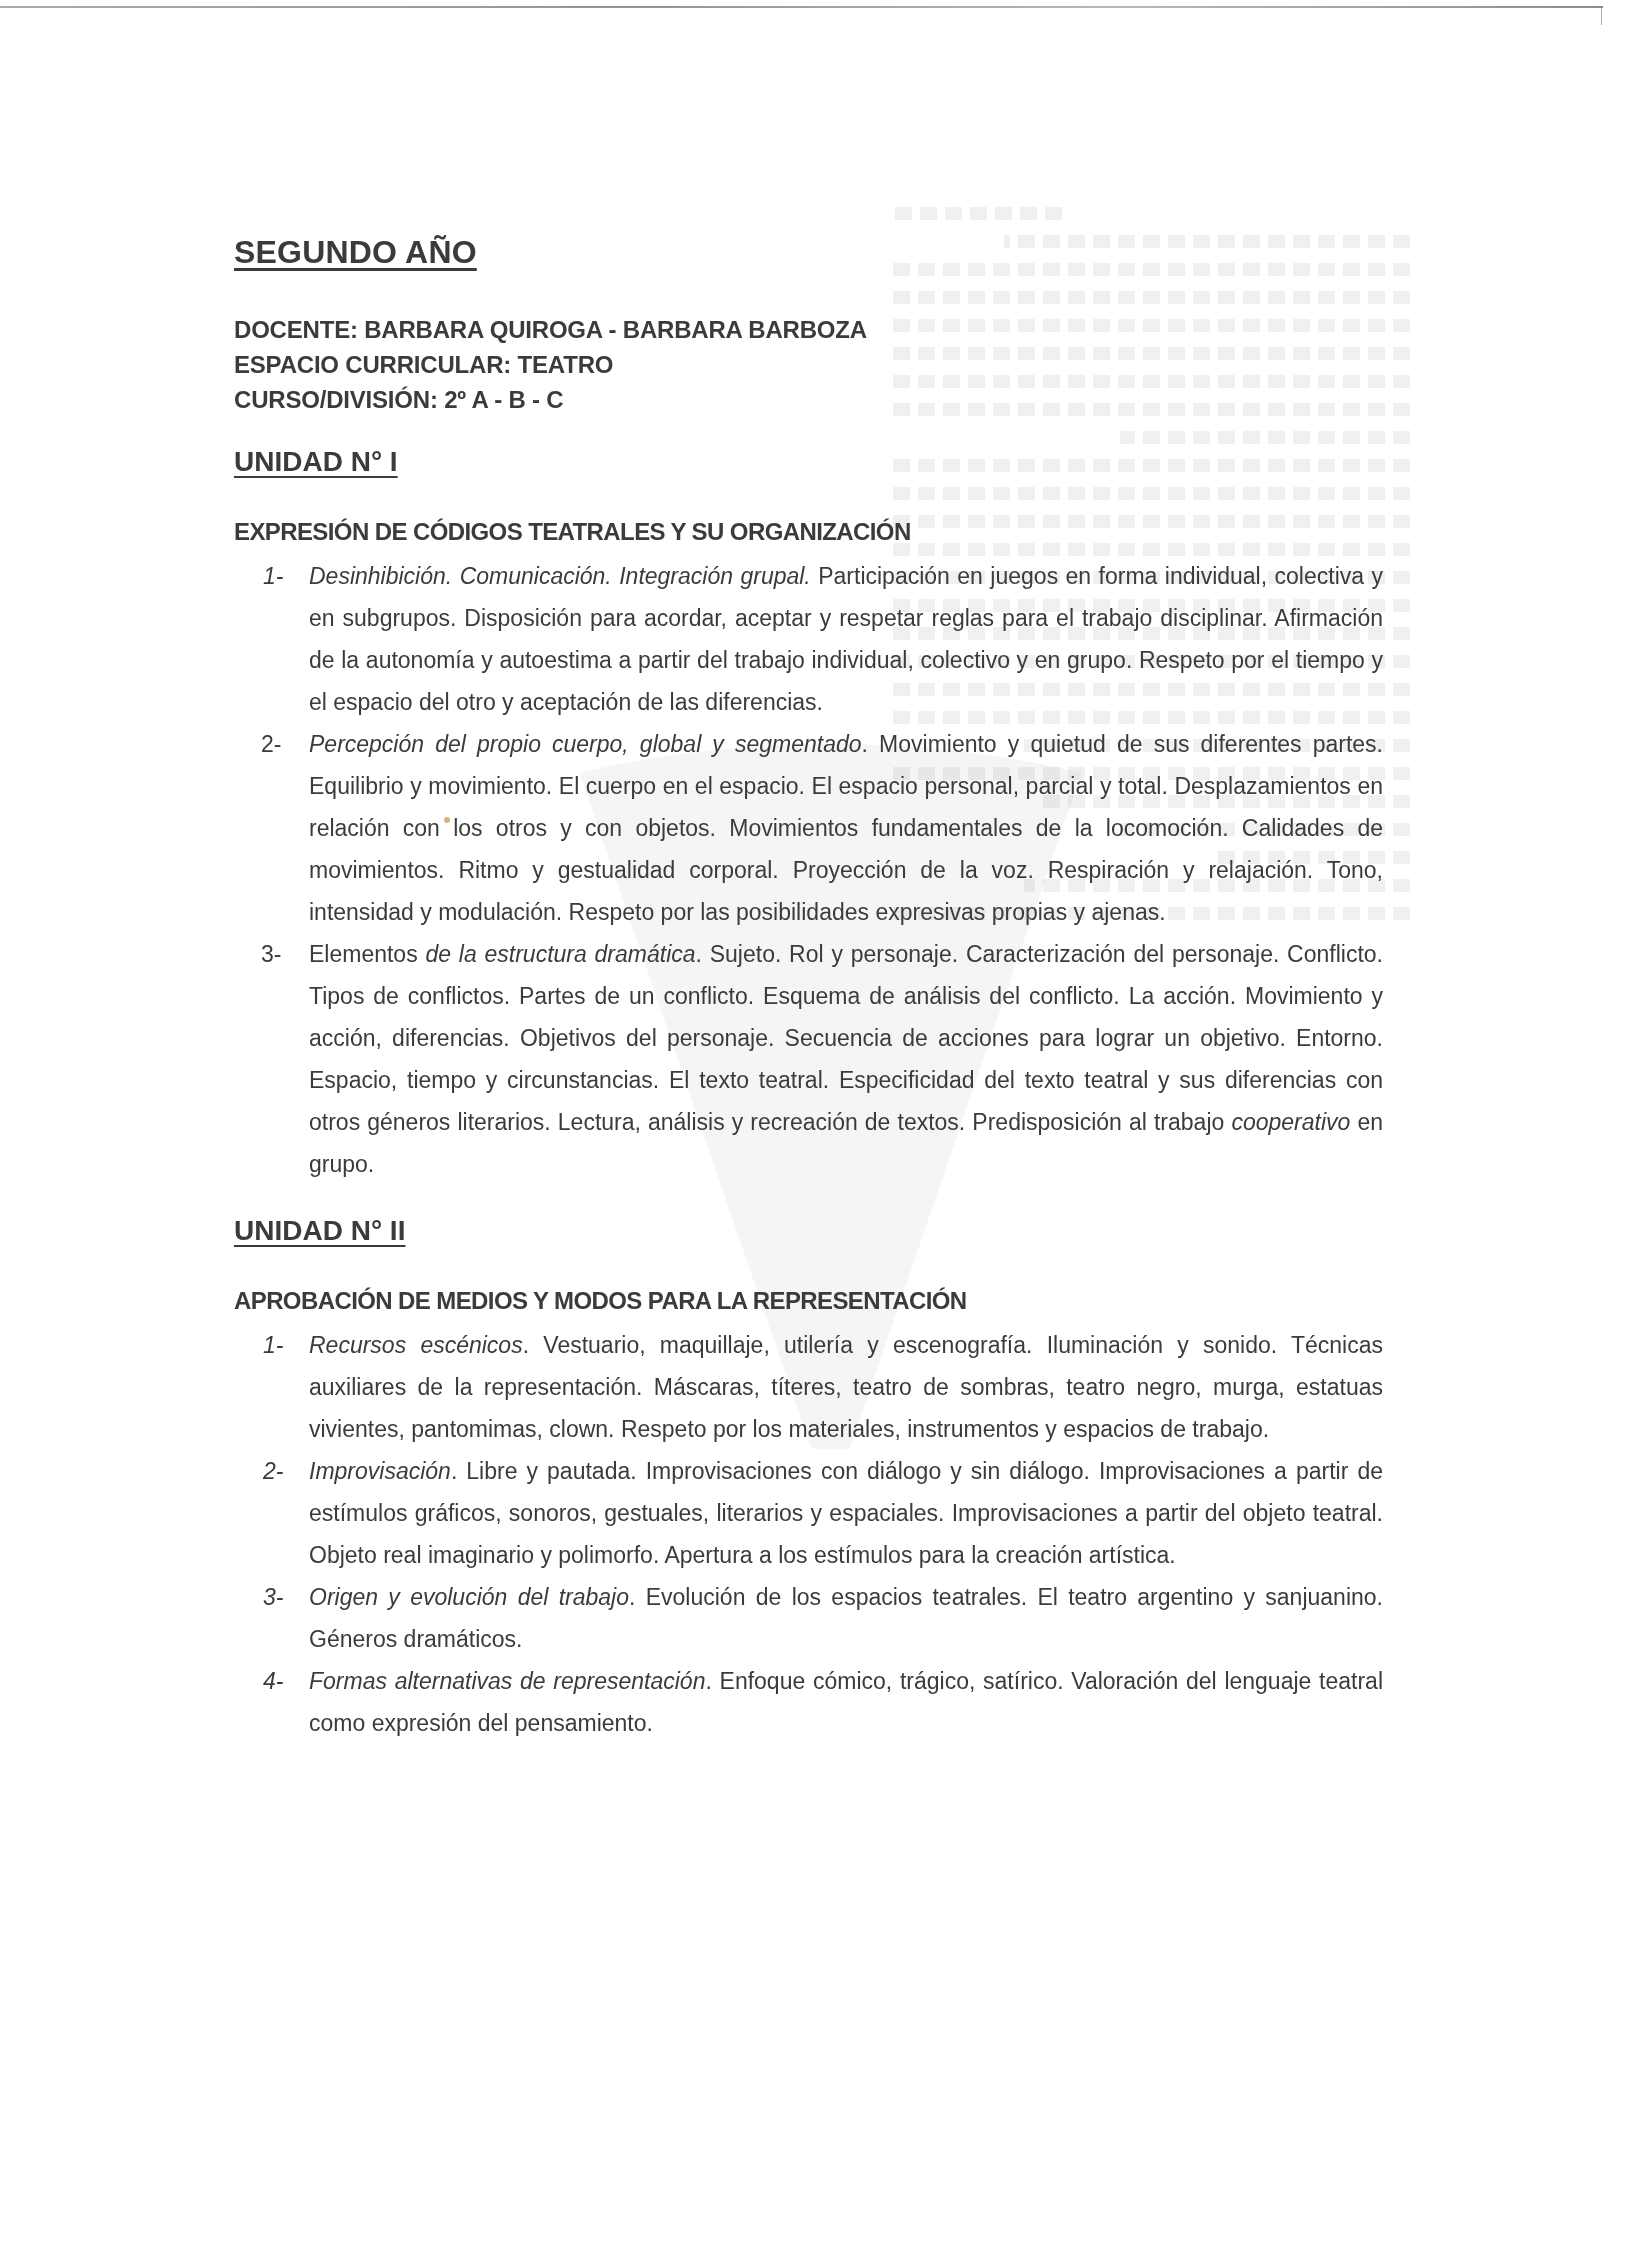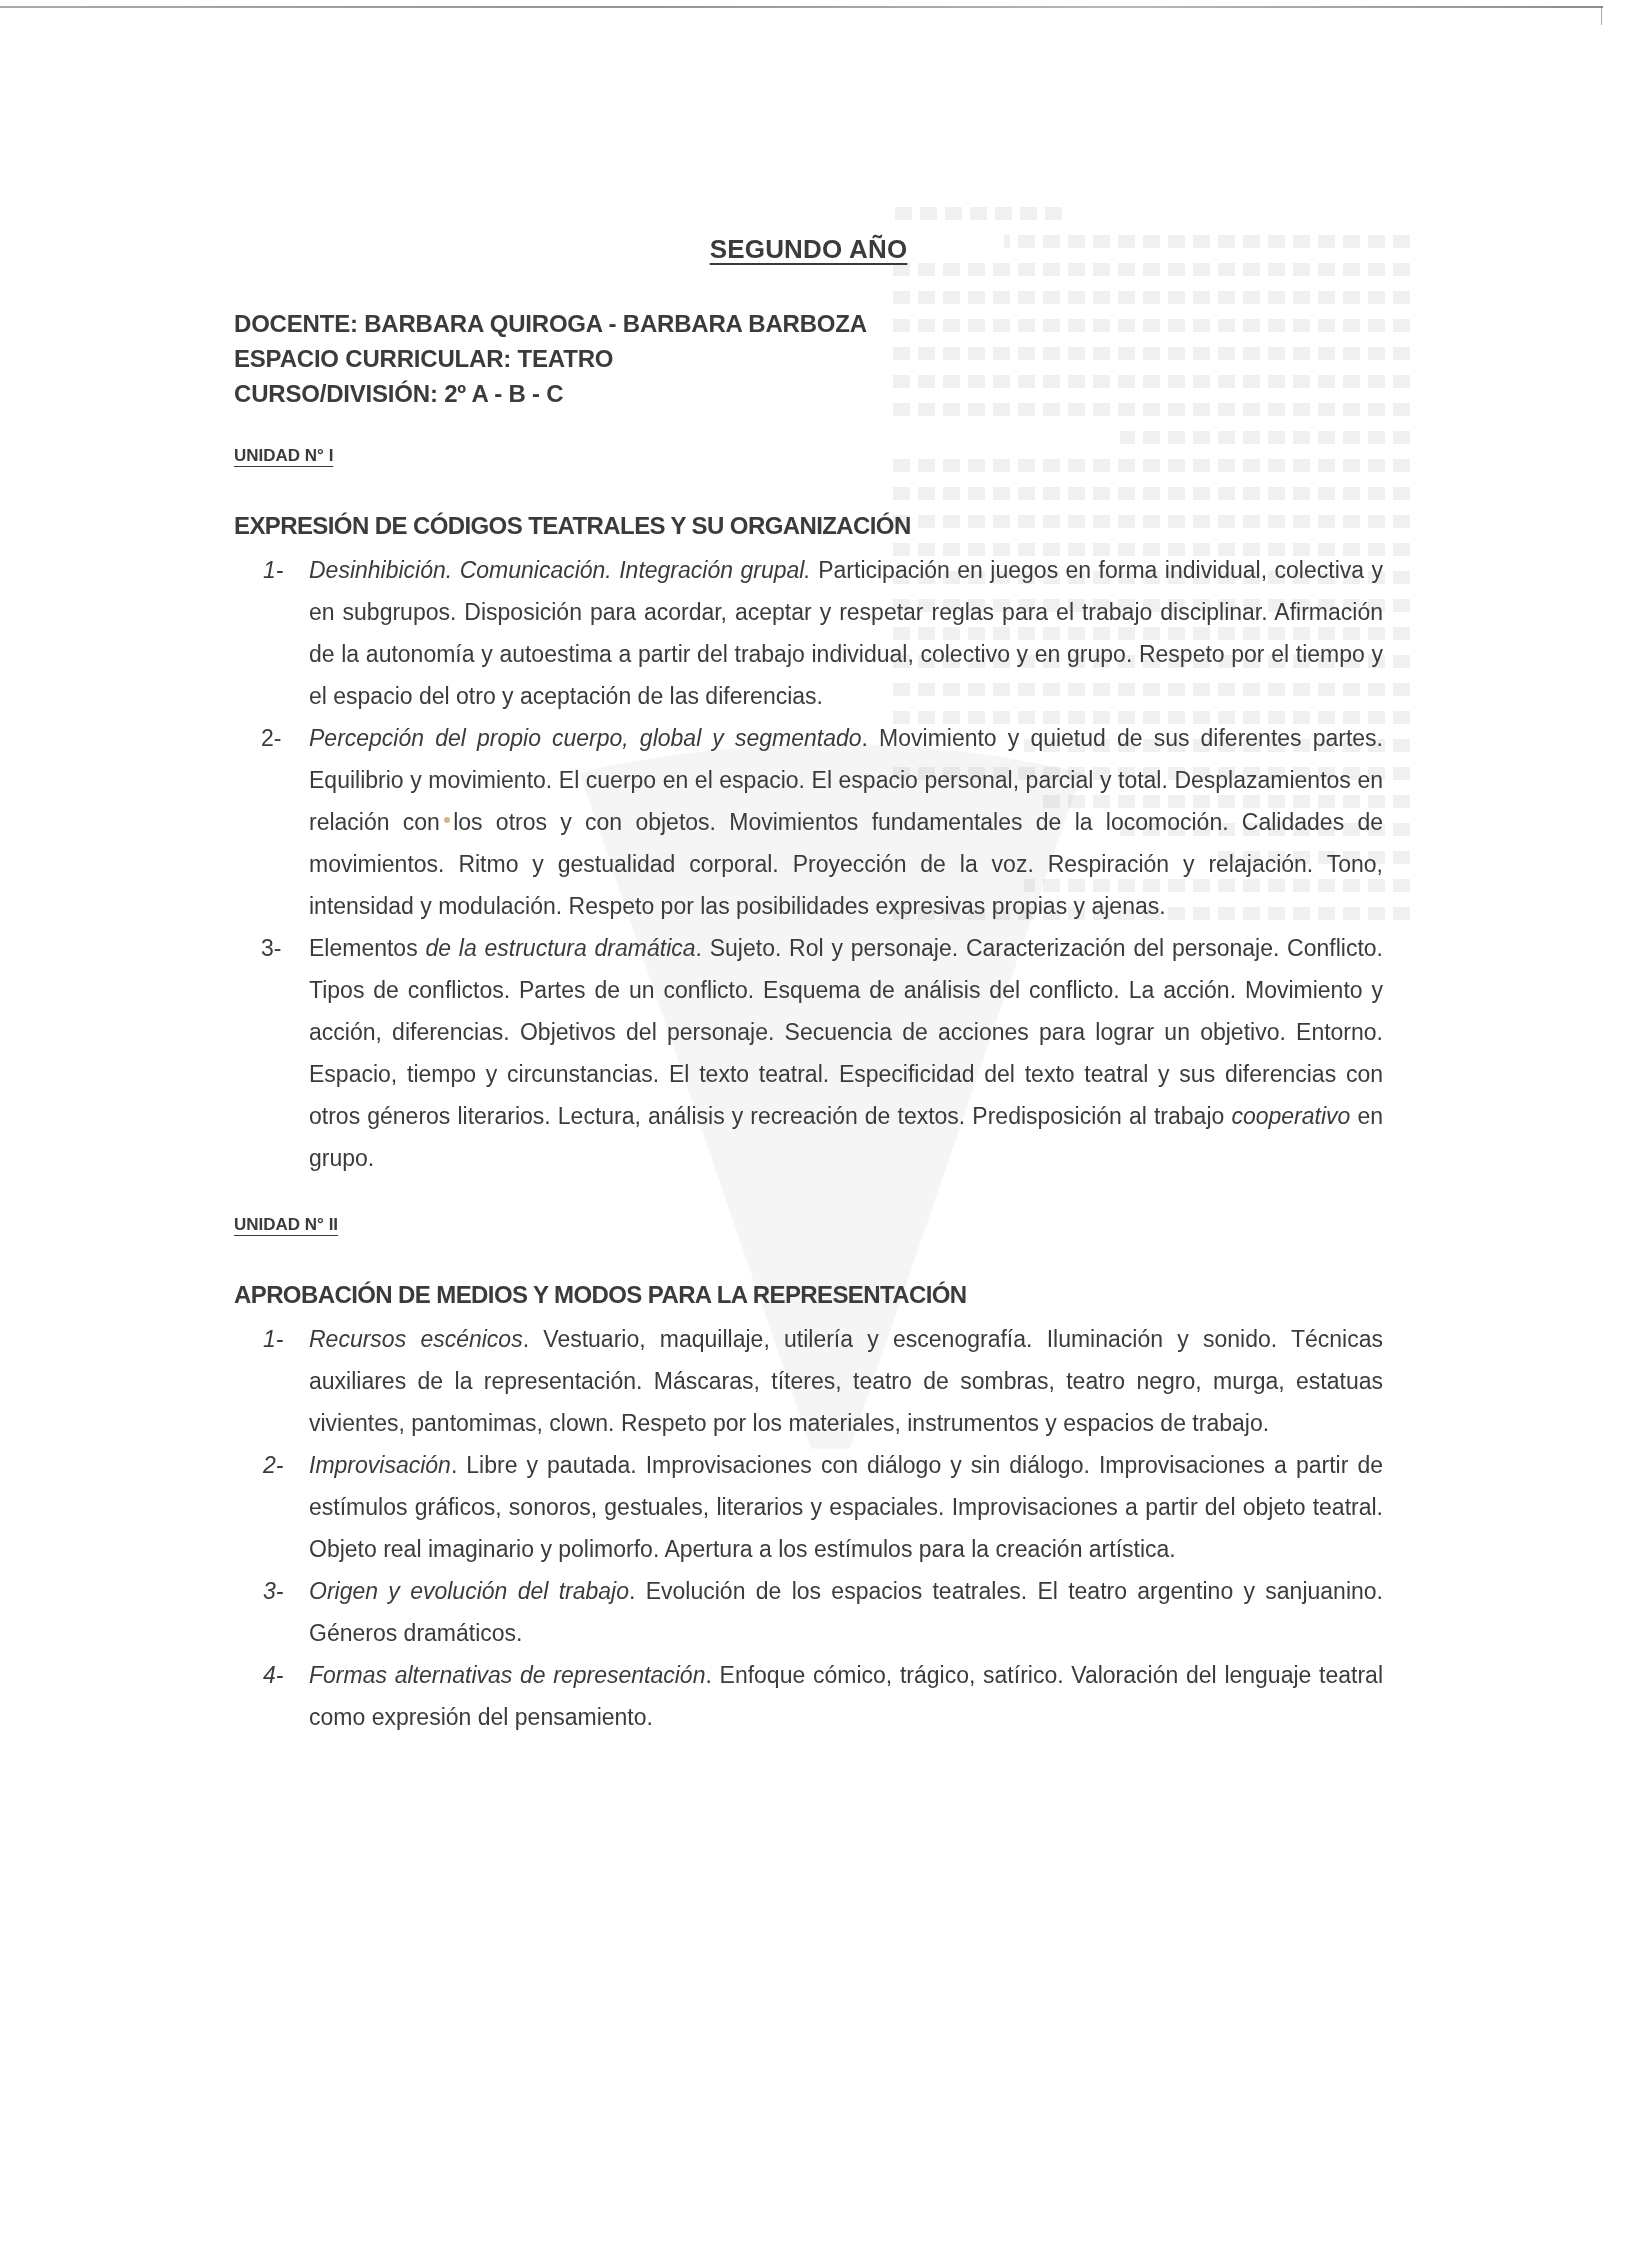--- a/index.html
+++ b/index.html
@@ -33,39 +33,38 @@
       background: #777;
       opacity: 0.6;
     }
     .page {
       position: absolute;
       left: 234px;
       top: 234px;
       width: 1149px;
     }
     .doc-title {
-      text-align: center;
-      font-weight: bold;
-      font-size: 26px;
+      font-weight: bold;
+      font-size: 32px;
       text-decoration: underline;
       text-underline-offset: 4.8px;
       letter-spacing: 0.2px;
       margin: 0 0 41px 0;
       padding-left: 0px;
     }
     .meta-line {
       font-weight: bold;
       font-size: 24px;
       line-height: 35px;
       margin: 0;
       letter-spacing: -0.2px;
     }
     .unit-heading {
       font-weight: bold;
-      font-size: 17px;
+      font-size: 28px;
       text-decoration: underline;
       text-underline-offset: 4.8px;
       margin: 0;
       line-height: 35px;
     }
     .unit-1-heading { margin-top: 27px; }
     .unit-2-heading { margin-top: 28px; }
     .section-title {
       font-weight: bold;
       font-size: 24px;

